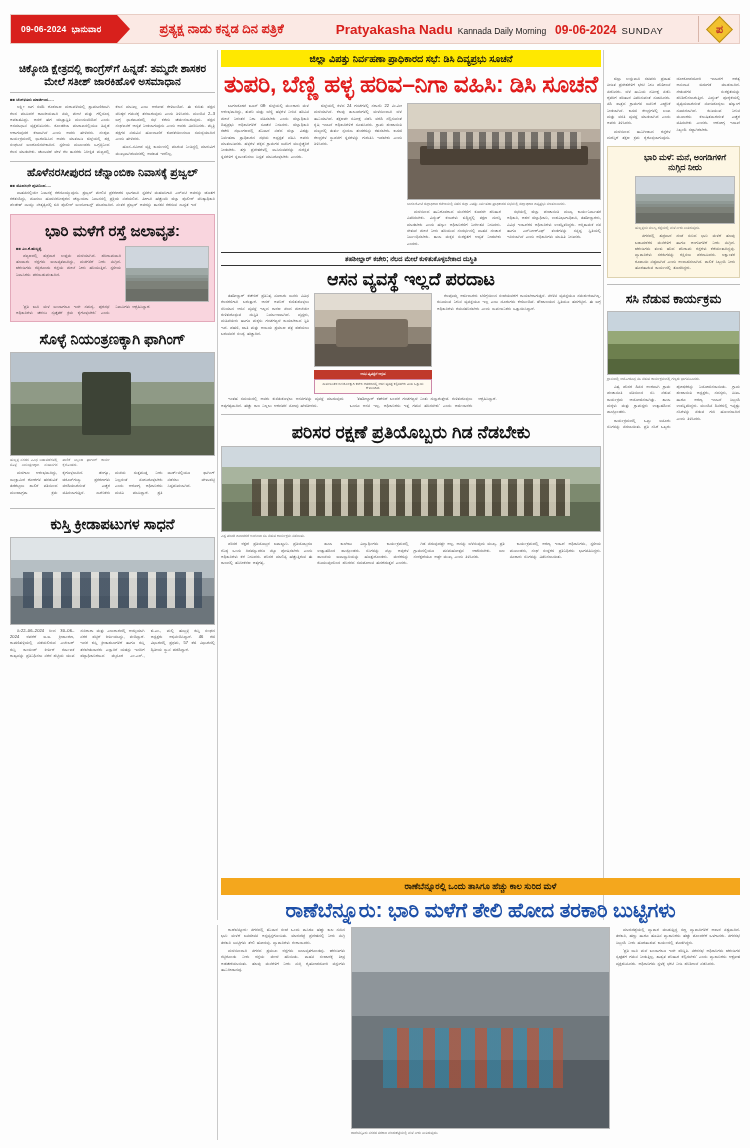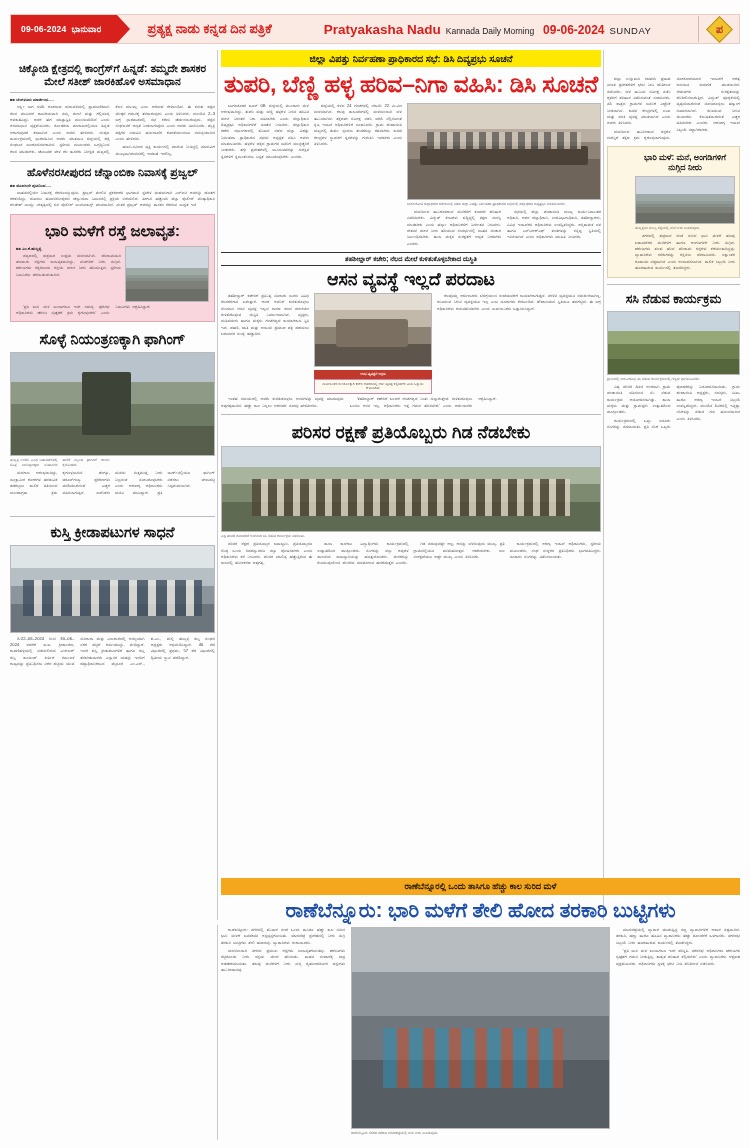--- a/index.html
+++ b/index.html
@@ -45,21 +45,21 @@
     right: -13px; top: 0;
     border-top: 14px solid transparent;
     border-bottom: 14px solid transparent;
     border-left: 13px solid #d8201c;
   }
   .flag-date { margin-right: 5px; }
   .masthead-kn {
     color: #d8201c;
     font-size: 13px;
     font-weight: bold;
-    margin-left: 30px;
+    margin-left: 42px;
     white-space: nowrap;
   }
   .masthead-en {
     margin-left: 52px;
     display: flex;
     align-items: baseline;
     gap: 5px;
     white-space: nowrap;
   }
   .brand-en { color: #d8201c; font-size: 13.5px; font-weight: bold; }
@@ -367,21 +367,21 @@
 
     <div style="margin-top:6px;">
       <div class="sec-title sm">ಸೊಳ್ಳೆ ನಿಯಂತ್ರಣಕ್ಕಾಗಿ ಫಾಗಿಂಗ್</div>
       <div class="photo ph-fog" style="width:100%; height:104px;"></div>
       <div class="cap four-col">ಹುಬ್ಬಳ್ಳಿ ನಗರದ ವಿವಿಧ ಬಡಾವಣೆಗಳಲ್ಲಿ ಸೊಳ್ಳೆ ನಿಯಂತ್ರಣಕ್ಕಾಗಿ ಮಹಾನಗರ ಪಾಲಿಕೆ ಸಿಬ್ಬಂದಿ ಫಾಗಿಂಗ್ ಕಾರ್ಯ ಕೈಗೊಂಡರು.</div>
       <div class="body-kn four-col" style="margin-top:2px;">
         <p>ಮಳೆಗಾಲ ಆರಂಭವಾಗಿದ್ದು, ಸಾಂಕ್ರಾಮಿಕ ರೋಗಗಳ ಹರಡುವಿಕೆ ತಡೆಗಟ್ಟಲು ಪಾಲಿಕೆ ವತಿಯಿಂದ ಮುಂಜಾಗ್ರತಾ ಕ್ರಮ ಕೈಗೊಳ್ಳಲಾಗಿದೆ. ಡೆಂಗ್ಯೂ, ಚಿಕೂನ್‌ಗುನ್ಯಾ ಪ್ರಕರಣಗಳು ವರದಿಯಾಗದಂತೆ ಎಚ್ಚರ ವಹಿಸಲಾಗುತ್ತಿದೆ. ನಾಗರಿಕರು ಮನೆಯ ಸುತ್ತಮುತ್ತ ನೀರು ನಿಲ್ಲದಂತೆ ನೋಡಿಕೊಳ್ಳಬೇಕು ಎಂದು ಆರೋಗ್ಯ ಅಧಿಕಾರಿಗಳು ಮನವಿ ಮಾಡಿದ್ದಾರೆ. ಪ್ರತಿ ವಾರ್ಡ್‌ನಲ್ಲಿಯೂ ಫಾಗಿಂಗ್ ನಡೆಸಲು ವೇಳಾಪಟ್ಟಿ ಸಿದ್ಧಪಡಿಸಲಾಗಿದೆ.</p>
       </div>
     </div>
 
-    <div style="margin-top:20px;">
+    <div style="margin-top:12px;">
       <div class="hr-thin"></div>
       <div class="sec-title sm">ಕುಸ್ತಿ ಕ್ರೀಡಾಪಟುಗಳ ಸಾಧನೆ</div>
       <div class="photo ph-sport" style="width:100%; height:88px;"></div>
       <div class="body-kn three-col" style="margin-top:3px;">
         <p>ದಿ:22–06–2024 ರಿಂದ 30–06–2024 ರವರೆಗೆ ಜ.ಜ. ಕ್ರೀಡಾಂಗಣ, ರಾವಣಿಹಳ್ಳಿಯಲ್ಲಿ ನಡೆಯಲಿರುವ ಎಲೆಂಬರ್ ಕುಸ್ತಿ ಕಾಂಬಿಂಡ್ ಕೀರ್ತಿಗೆ ಕರ್ನಾಟಕ ರಾಜ್ಯವನ್ನು ಪ್ರತಿನಿಧಿಸಲು ನಗರ ಪಟ್ಟಿಯ ಯುವ ಸುರಿಗಾರಾ ಮತ್ತು ಎಲುಗಾರದಲ್ಲಿ ಆಯ್ಕೆಯಾಗಿ ನಗರ ಪಟ್ಟಿಗೆ ಕೀರ್ತಿಯಾದ್ದು, ತಂದಿದ್ದಾರೆ. ಇದರ ಕುಸ್ತಿ ಕ್ರೀಡಾಪಟುಗಳಿಗೆ ಹಾಗೂ ಕುಸ್ತಿ ತರಬೇತುದಾರರು ಎಲ್ಲಾಕಿಕೆ ಯಶಸ್ಸು ಇದರಿಗೆ ಪಟ್ಟಾಧಿಕಾರಿಗಳಾದ ಮೈಸೂರ ಎಂ.ಎಸ್., ಜಿ.ಎಂ., ಮಲ್ಲಿ ಹುಬ್ಬಳ್ಳಿ ಕುಸ್ತಿ ಸಂಘದ ಅಧ್ಯಕ್ಷರು ಅಭಿನಂದಿಸಿದ್ದಾರೆ. 46 ಕೆಜಿ ವಿಭಾಗದಲ್ಲಿ ಪ್ರಥಮ, 57 ಕೆಜಿ ವಿಭಾಗದಲ್ಲಿ ದ್ವಿತೀಯ ಸ್ಥಾನ ಪಡೆದಿದ್ದಾರೆ.</p>
       </div>
     </div>
   </div>
 
   <div class="col-mid">

